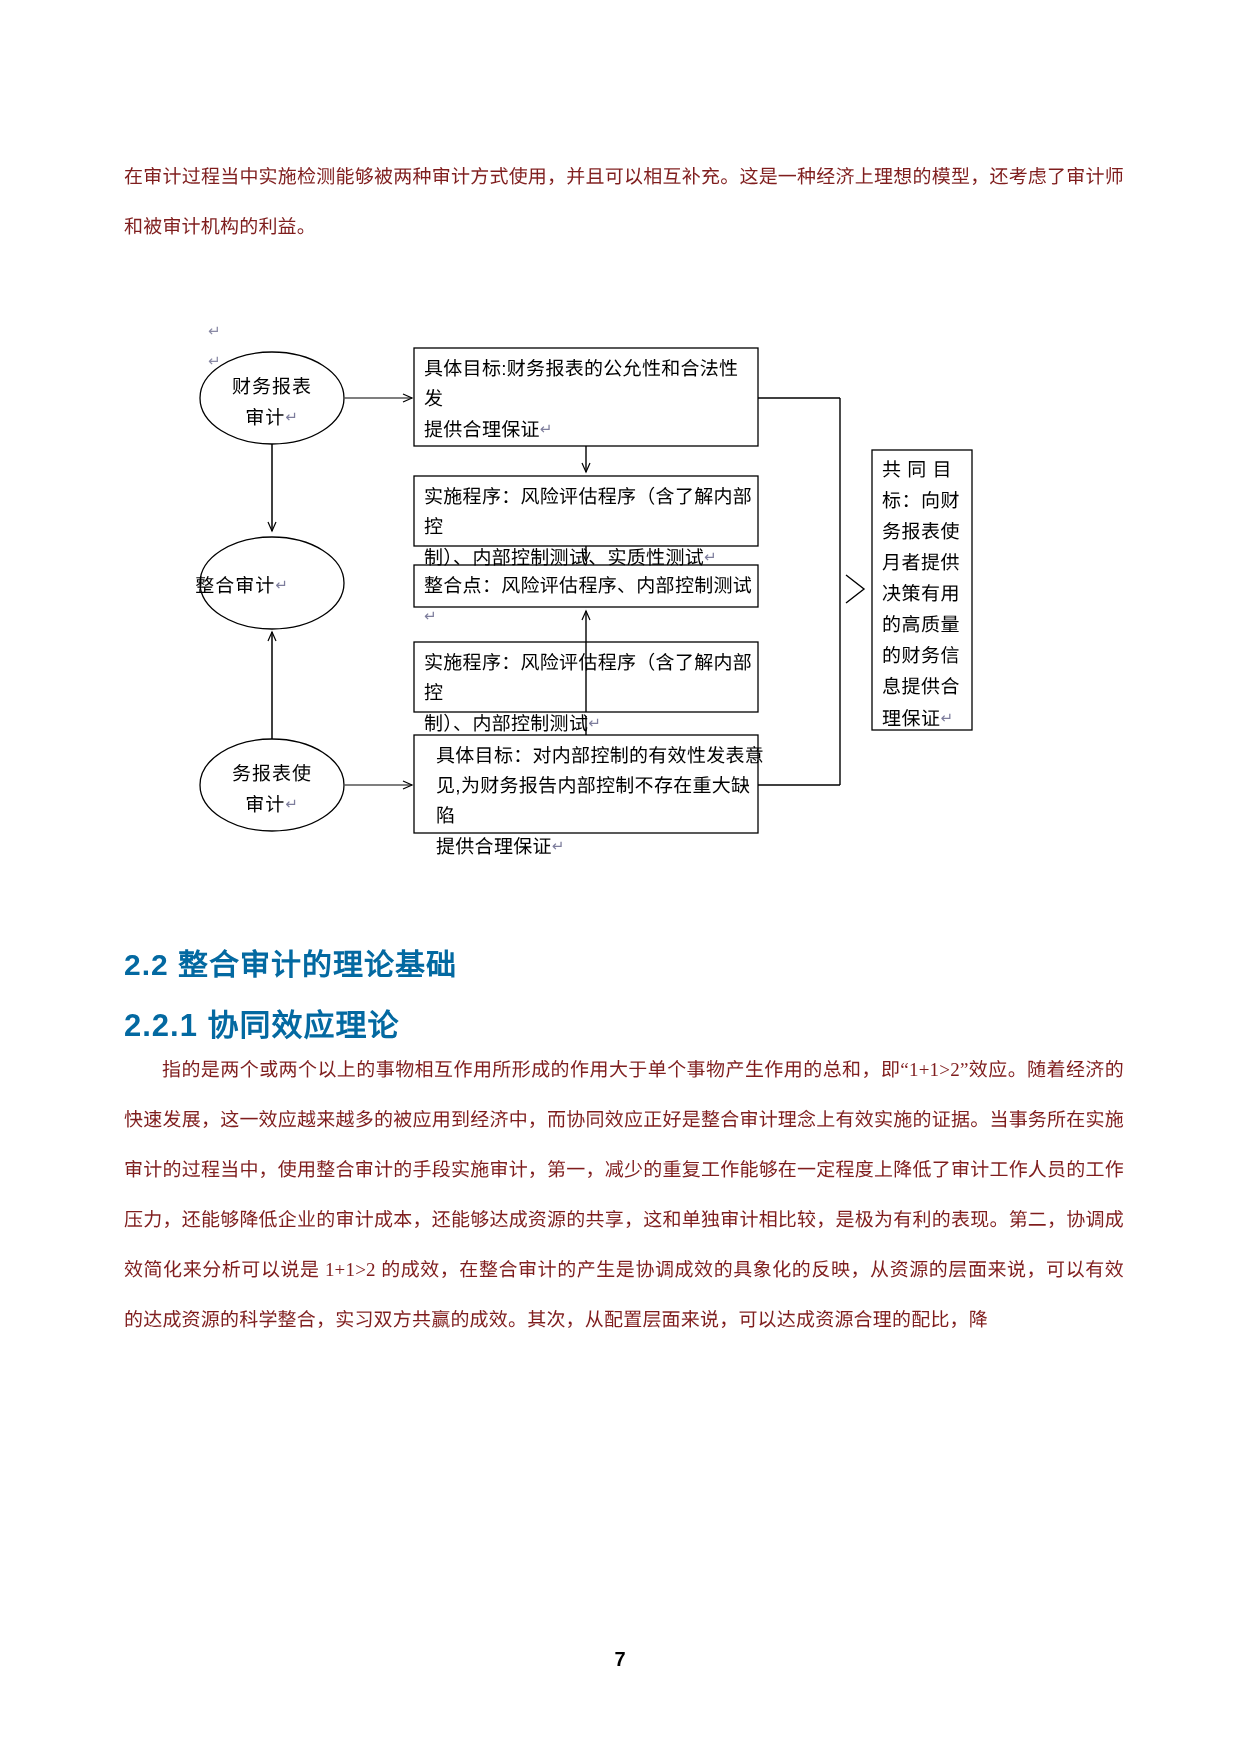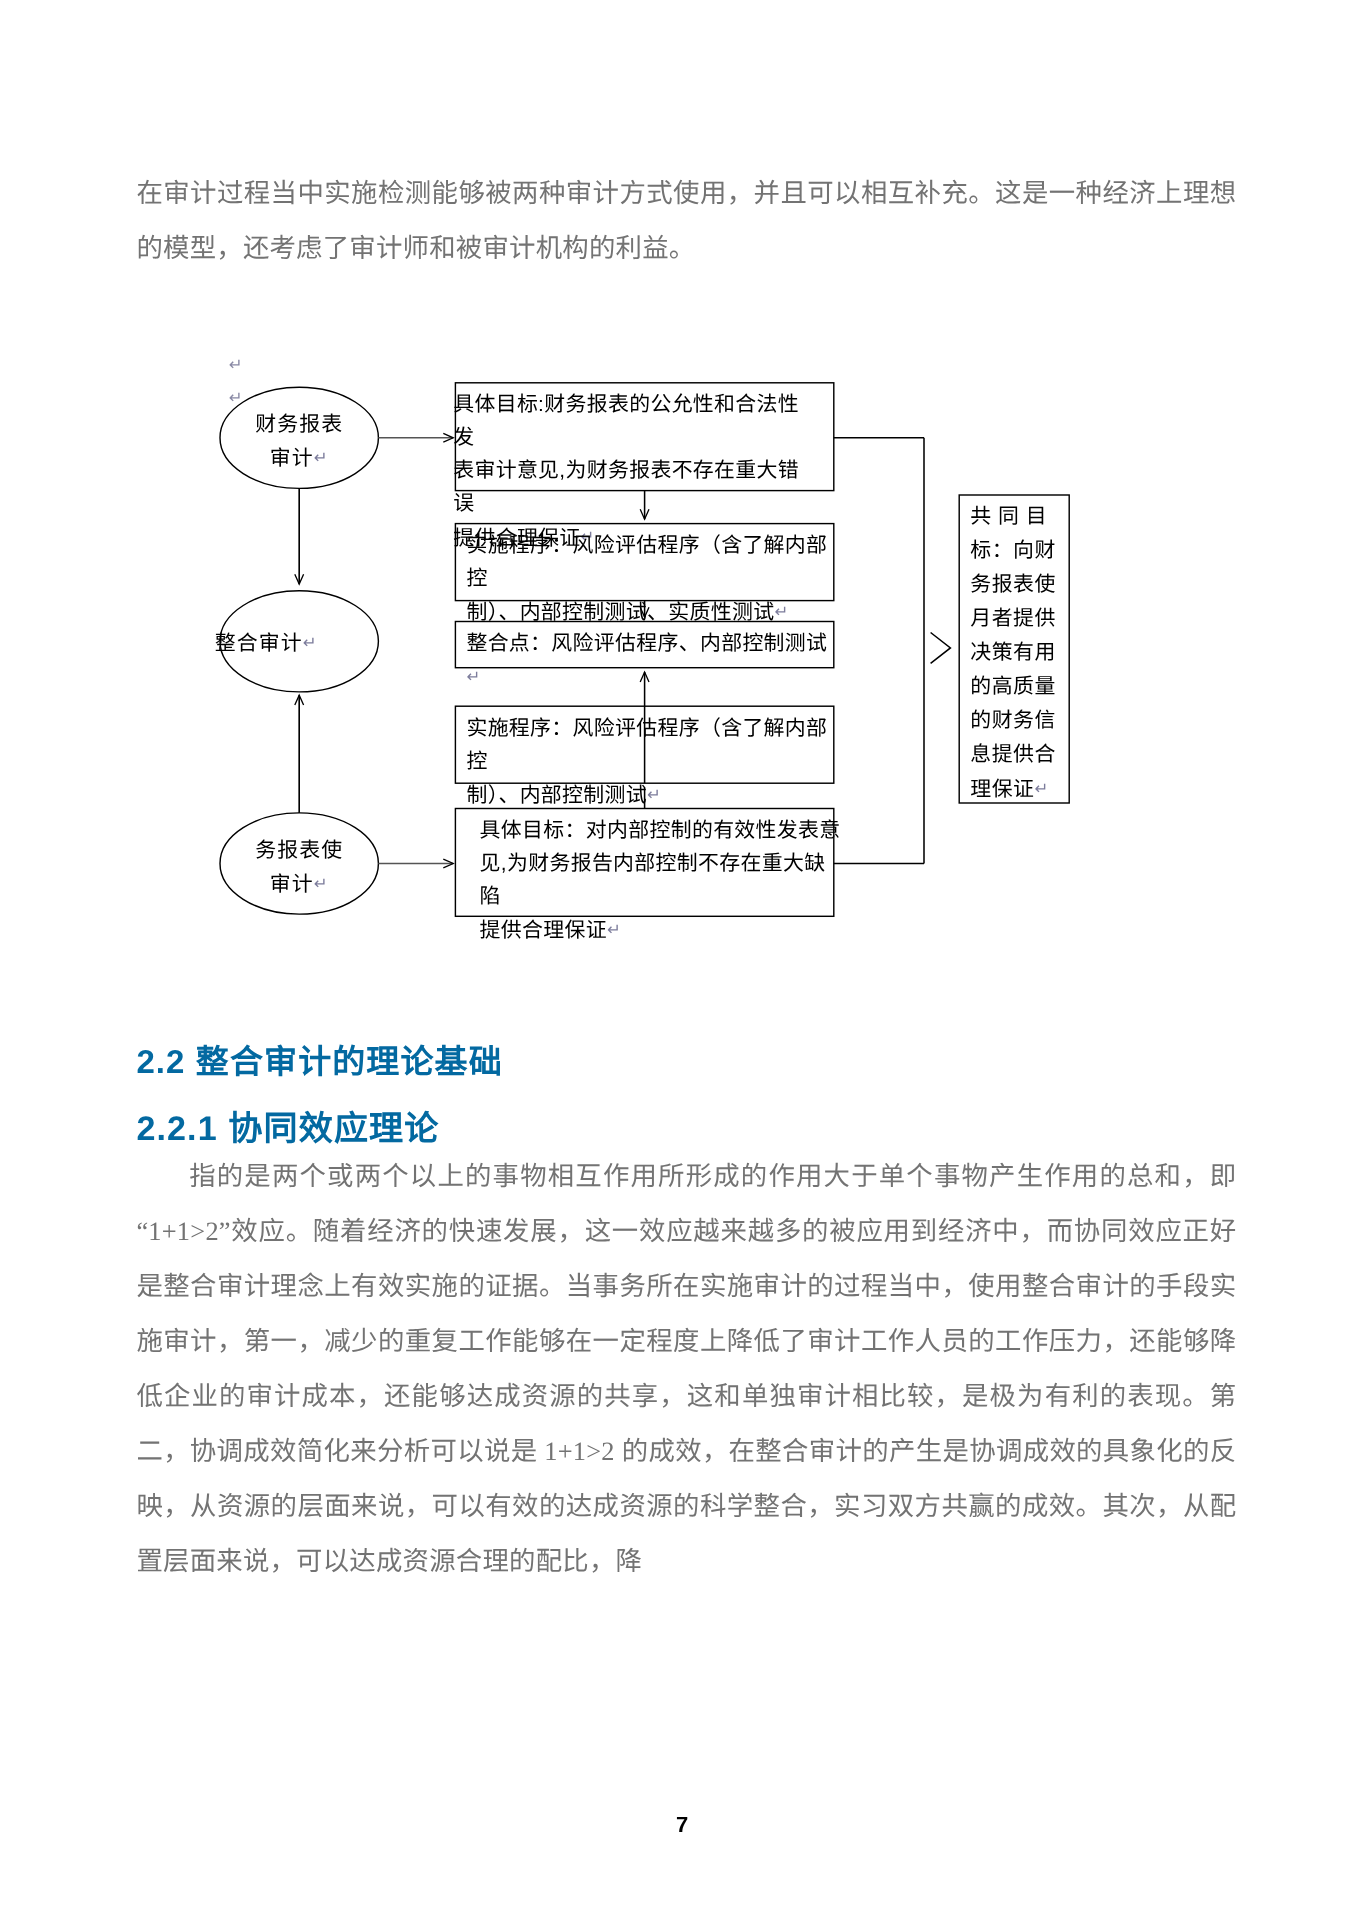--- a/index.html
+++ b/index.html
@@ -17,26 +17,26 @@
     width: 1240px;
     height: 1754px;
     background: #ffffff;
     overflow: hidden;
     box-sizing: border-box;
   }
 
   
   .para {
     position: absolute;
-    font-size: 24px;
+    font-size: 19px;
     line-height: 50px;
     letter-spacing: 0.2px;
     text-align: justify;
     text-justify: inter-ideograph;
-    color: #737373;
+    color: #7f1d1d;
   }
   .para.indent { text-indent: 2em; }
 
   #intro-para {
     left: 124px;
     top: 152px;
     width: 1000px;
   }
 
   
@@ -204,23 +204,22 @@
 
     <div class="node-text ellipse-label" style="left:36px; top:270px; width:112px;">
       <div><span>整合审计</span><span class="pilcrow">↵</span></div>
     </div>
 
     <div class="node-text ellipse-label" style="left:52px; top:459px; width:140px;">
       <div>务报表使</div>
       <div><span>审计</span><span class="pilcrow">↵</span></div>
     </div>
 
-    <div class="node-text box-label" style="left:262px; top:54px; width:330px;">
+    <div class="node-text box-label" style="left:274px; top:54px; width:330px;">
       <div>具体目标:财务报表的公允性和合法性发</div>
-      <div>表审计意见,为财务报表不存在重大错误</div>
       <div><span>提供合理保证</span><span class="pilcrow">↵</span></div>
     </div>
 
     <div class="node-text box-label" style="left:274px; top:182px; width:330px;">
       <div>实施程序：风险评估程序（含了解内部控</div>
       <div><span>制）、内部控制测试、实质性测试</span><span class="pilcrow">↵</span></div>
     </div>
 
     <div class="node-text box-label" style="left:274px; top:271px; width:330px;">
       <div><span>整合点：风险评估程序、内部控制测试</span><span class="pilcrow">↵</span></div>

